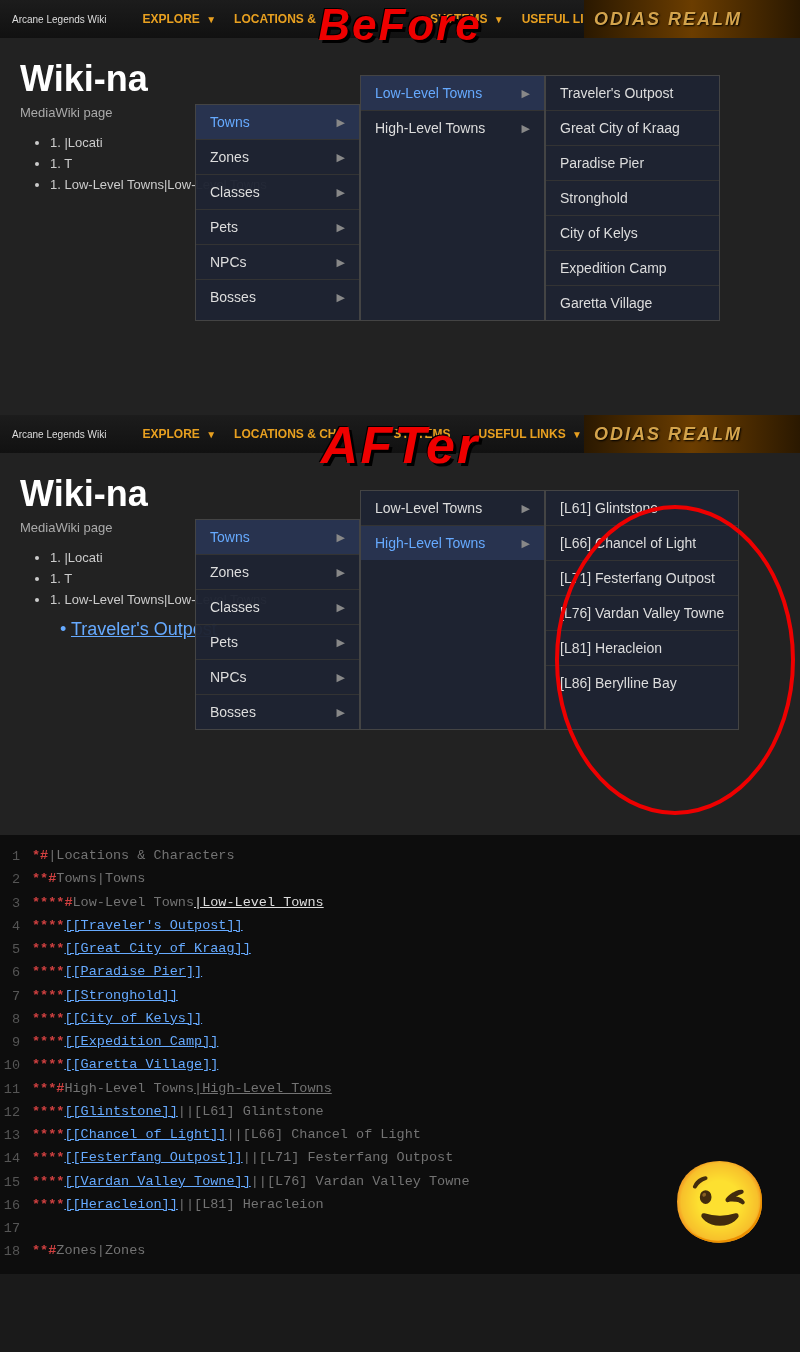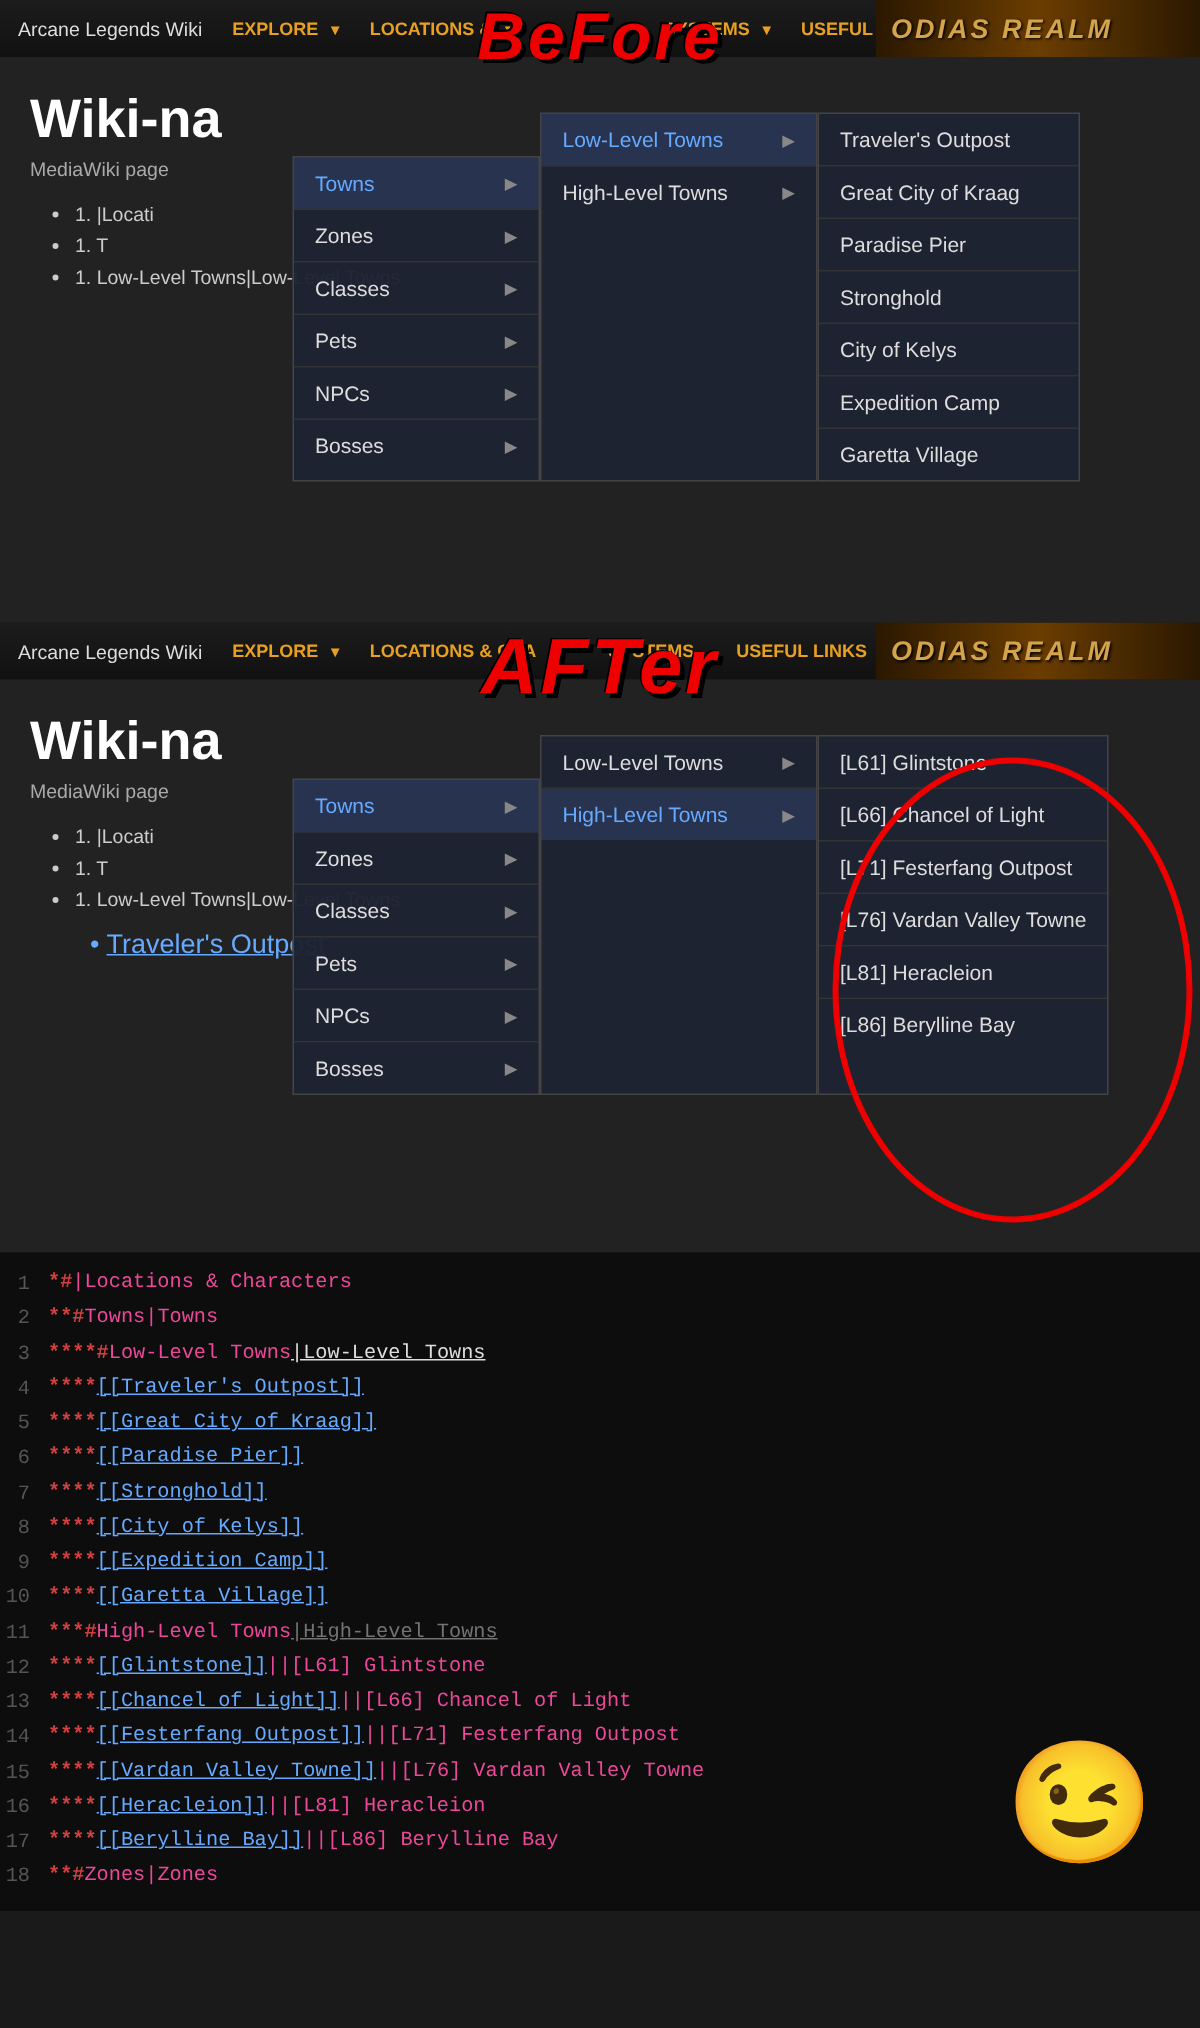--- a/index.html
+++ b/index.html
@@ -26,22 +26,22 @@
       top: 0; left: 0; right: 0;
       height: 38px;
       background: linear-gradient(180deg, #1c1c1c 0%, #111 100%);
       display: flex;
       align-items: center;
       padding: 0 12px;
       z-index: 1;
     }
     .wiki-header-title {
       color: #ddd;
-      font-size: 13px;
-      margin-right: 20px;
+      font-size: 10px;
+      margin-right: 36px;
     }
     .nav-bar {
       display: flex;
       gap: 18px;
       align-items: center;
     }
     .nav-item {
       color: #e8a020;
       font-size: 12px;
       font-weight: bold;
@@ -197,21 +197,21 @@
       text-align: right;
       padding-right: 12px;
       user-select: none;
       flex-shrink: 0;
       padding-top: 1px;
     }
 
     .code-content { color: #ddd; white-space: pre-wrap; flex: 1; }
     .code-bold { color: #d04040; font-weight: bold; }
     .code-link { color: #6af; text-decoration: underline; }
-    .code-normal { color: #ec4899; }
+    .code-normal { color: #737373; }
 
     .emoji-wink {
       position: absolute;
       bottom: 20px;
       right: 30px;
       font-size: 80px;
       z-index: 20;
     }
 
     
@@ -501,21 +501,20 @@
   <div class="code-line">
     <span class="line-num">15</span>
     <span class="code-content"><span class="code-bold">****</span><span class="code-link">[[Vardan Valley Towne]]</span><span class="code-normal">||[L76] Vardan Valley Towne</span></span>
   </div>
   <div class="code-line">
     <span class="line-num">16</span>
     <span class="code-content"><span class="code-bold">****</span><span class="code-link">[[Heracleion]]</span><span class="code-normal">||[L81] Heracleion</span></span>
   </div>
   <div class="code-line">
     <span class="line-num">17</span>
-    <span class="code-content"><span class="code-bold">****</span><span class="code-link">[[Berylline Bay]]</span><span class="code-normal">||[L86] Berylline Bay</span></span>
   </div>
   <div class="code-line">
     <span class="line-num">18</span>
     <span class="code-content"><span class="code-bold">**#</span><span class="code-normal">Zones|Zones</span></span>
   </div>
 
   <div class="emoji-wink">😉</div>
 </div>
 
 </body></html>

